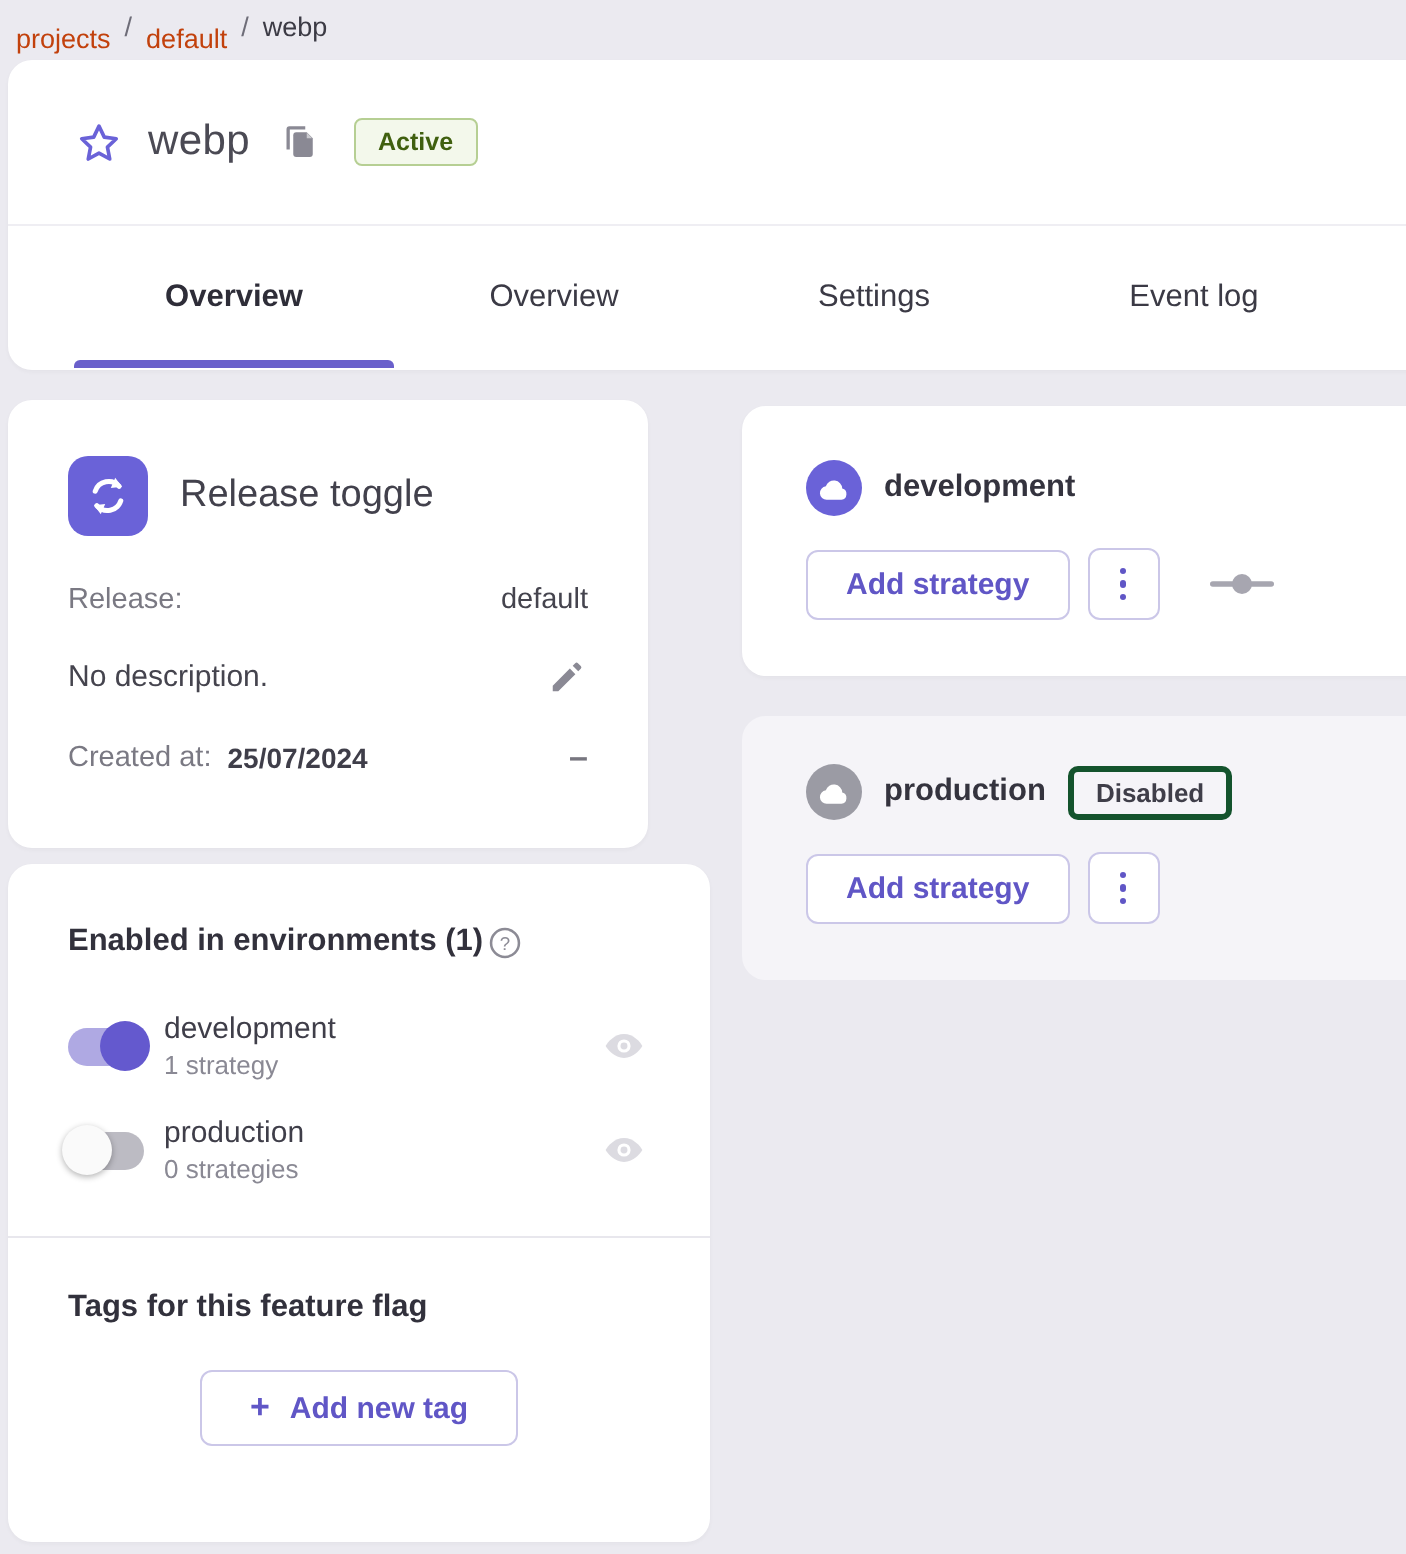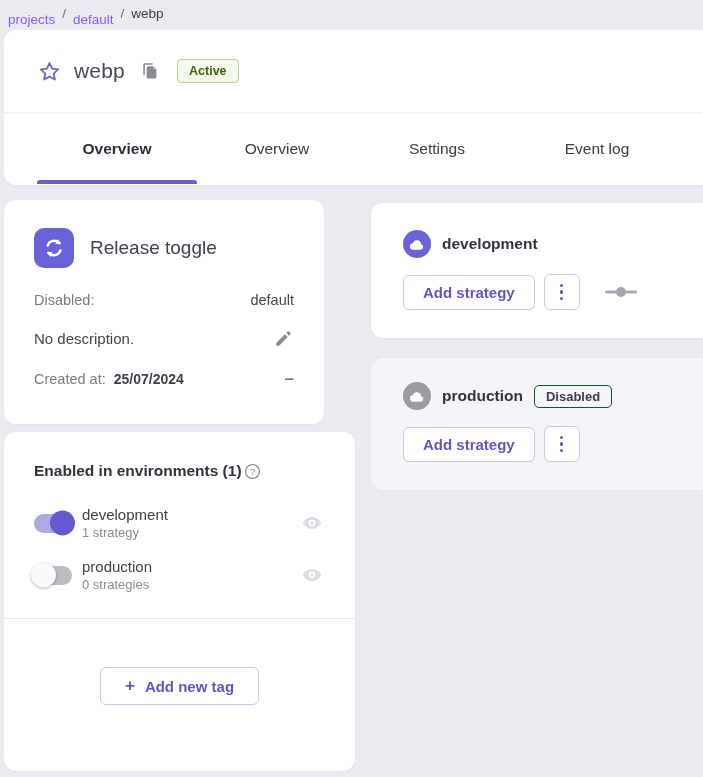--- a/index.html
+++ b/index.html
@@ -6,21 +6,21 @@
   html,body { width:703px; height:777px; }
   body {
     font-family: "Liberation Sans", "DejaVu Sans", sans-serif;
     background: #EBEAF0;
     color: #3C3B46;
   }
   .screen { position:relative; width:703px; height:777px; overflow:hidden; background:#EBEAF0; }
 
   
   .breadcrumb { position:absolute; top:0; left:8px; height:26px; display:flex; align-items:center; gap:7px; font-size:13.5px; }
-  .breadcrumb a { color:#8b5cf6; text-decoration:none; cursor:pointer;margin-top:13px; }
+  .breadcrumb a { color:#c2410c; text-decoration:none; cursor:pointer;margin-top:13px; }
   .breadcrumb .sep { color:#6E6D78; }
   .breadcrumb .current { color:#3C3B45; }
 
   .card { background:#fff; border-radius:12px; box-shadow:0 1px 2px rgba(40,40,60,0.04); position:absolute; }
 
   
   .header-card { top:30px; left:4px; right:-30px; height:155px; }
   .title-row { height:83px; display:flex; align-items:center; padding-left:33px; border-bottom:1px solid #EFEEF3; }
   .star-btn { width:24px; height:24px; display:flex; align-items:center; justify-content:center; cursor:pointer; }
   .page-title { font-size:21px; font-weight:400; color:#4B4A54; margin-left:13px; letter-spacing:0.2px; }
@@ -76,21 +76,21 @@
 
   
   .env-panel { border-radius:12px; left:371px; right:-30px; position:absolute; }
   .panel-dev { top:203px; height:135px; background:#fff; box-shadow:0 1px 2px rgba(40,40,60,0.04); padding:27px 0 0 32px; }
   .panel-prod { top:358px; height:132px; background:#F5F4F8; padding:24px 0 0 32px; }
   .panel-head { display:flex; align-items:center; }
   .cloud-circle { width:28px; height:28px; border-radius:50%; display:flex; align-items:center; justify-content:center; flex:none; }
   .cloud-purple { background:#6A62D8; }
   .cloud-gray { background:#9B9BA4; }
   .panel-name { font-size:15.5px; font-weight:bold; color:#34333E; margin-left:11px; }
-  .disabled-badge { margin-left:11px; font-size:13px; font-weight:bold; color:#3F3E49; border:1px solid #14532d; border-radius:5px; padding:3px 11px; background:transparent; }
+  .disabled-badge { margin-left:11px; font-size:13px; font-weight:bold; color:#3F3E49; border:3px solid #14532d; border-radius:5px; padding:3px 11px; background:transparent; }
   .panel-actions { display:flex; align-items:center; margin-top:16px; gap:9px; }
   .add-strategy-btn { padding:8px 19px; }
   .kebab-btn { width:36px; height:36px; display:flex; flex-direction:column; align-items:center; justify-content:center; gap:3px; }
   .kebab-btn i { width:3.5px; height:3.5px; border-radius:50%; background:#6056C6; }
   .node-icon { margin-left:16px; display:flex; align-items:center; }
 </style>
 </head>
 <body>
 
 <div class="screen">
@@ -135,21 +135,21 @@
         <svg width="24" height="24" viewBox="0 0 24 24" fill="none">
           <path d="M17.6 7.2A7 7 0 0 0 5.6 9.6" stroke="#fff" stroke-width="2.5" stroke-linecap="round"></path>
           <path d="M15.6 2.9l3.4 4.5-5.6.6z" fill="#fff"></path>
           <path d="M6.4 16.8a7 7 0 0 0 12-2.4" stroke="#fff" stroke-width="2.5" stroke-linecap="round"></path>
           <path d="M8.4 21.1L5 16.6l5.6-.6z" fill="#fff"></path>
         </svg>
       </span>
       <span class="type-label">Release toggle</span>
     </div>
     <div class="kv-row">
-      <span class="kv-label">Disabled:</span>
+      <span class="kv-label">Release:</span>
       <span class="kv-value">default</span>
     </div>
     <div class="kv-row desc-row">
       <span class="desc-text">No description.</span>
       <span class="icon-btn">
         <svg width="19" height="19" viewBox="0 0 24 24">
             <path d="M3 17.5V21h3.5L17.3 10.2l-3.5-3.5zM20.7 6.8a1.2 1.2 0 0 0 0-1.7l-1.8-1.8a1.2 1.2 0 0 0-1.7 0l-1.6 1.6 3.5 3.5z" fill="#8A8994"></path>
           </svg>
       </span>
     </div>
@@ -203,20 +203,21 @@
           <svg width="22" height="22" viewBox="0 0 24 24">
               <path d="M12 5.5c-5.2 0-9 4.6-10 6.5 1 1.9 4.8 6.5 10 6.5s9-4.6 10-6.5c-1-1.9-4.8-6.5-10-6.5z" fill="#DCDBE1"></path>
               <circle cx="12" cy="12" r="3.6" fill="#fff"></circle>
               <circle cx="12" cy="12" r="1.9" fill="#DCDBE1"></circle>
             </svg>
         </span>
       </div>
     </div>
 
     <div class="tags-section">
+      <div class="tags-heading">Tags for this feature flag</div>
       <div class="add-tag-wrap">
         <button class="btn-outline add-tag-btn">
           <span class="plus-glyph">+</span>
           <span>Add new tag</span>
         </button>
       </div>
     </div>
   </section>
 
   <section class="env-panel panel-dev">

